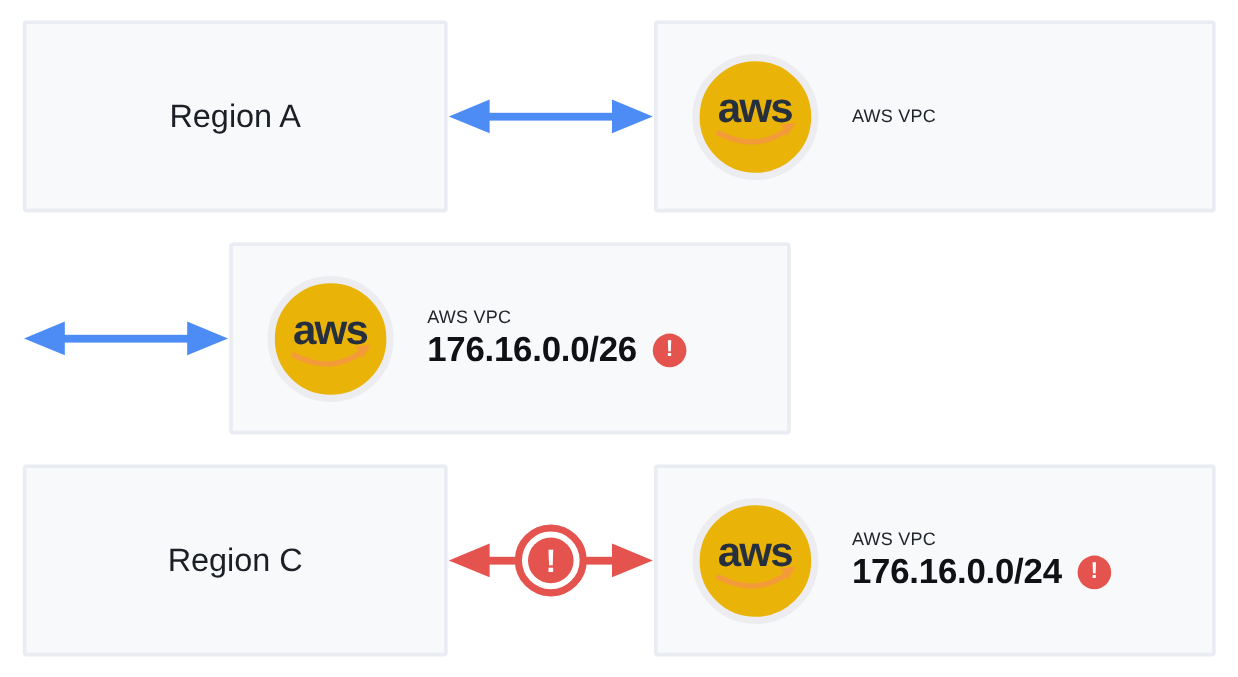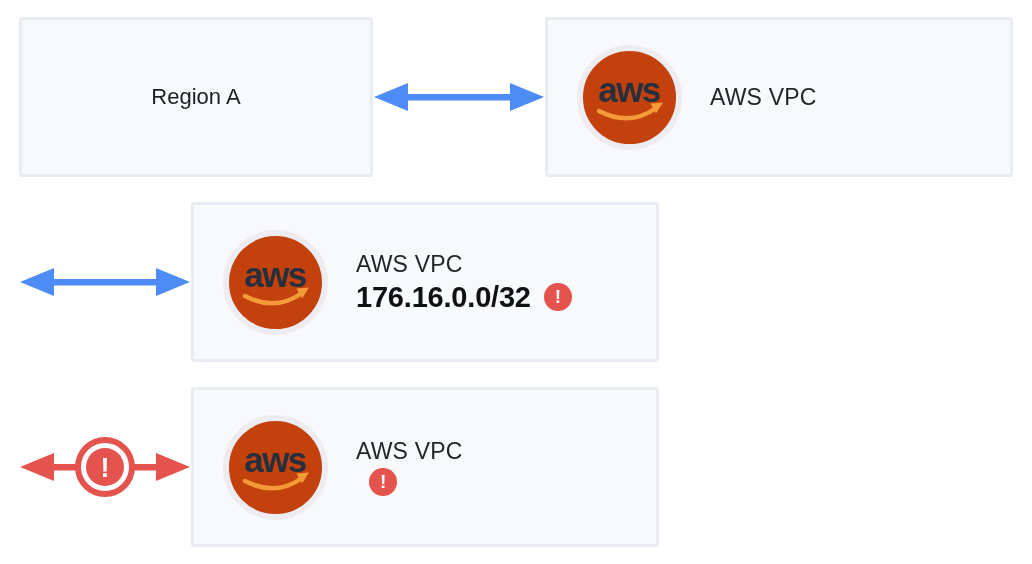--- a/index.html
+++ b/index.html
@@ -9,37 +9,37 @@
     font-family:"Liberation Sans", sans-serif;
   }
   .canvas { position:relative; width:1032px; height:564px; padding:17px 19px; background:#fff; }
   .row { display:flex; align-items:stretch; height:160px; margin-bottom:25px; }
   .row:last-child { margin-bottom:0; }
 
   .region-box {
     width:354px; flex:0 0 354px;
     background:var(--box-fill); border:3px solid var(--box-border); border-radius:3px;
     display:flex; align-items:center; justify-content:center;
-    font-size:22px; color:#1c1f26;
+    font-size:27px; color:#1c1f26;
   }
   .connector { width:172px; flex:0 0 172px; display:flex; align-items:center; justify-content:center; }
   .connector svg { display:block; }
 
   .vpc-box {
     width:468px; flex:0 0 468px;
     background:var(--box-fill); border:3px solid var(--box-border); border-radius:3px;
     display:flex; align-items:center; padding-left:29px;
   }
   .aws-circle {
     width:105px; height:105px; flex:0 0 auto;
-    background:#c2410c; border:6px solid var(--ring); border-radius:50%;
+    background:#eab308; border:6px solid var(--ring); border-radius:50%;
     display:flex; align-items:center; justify-content:center;
   }
   .vpc-text { margin-left:28px; }
-  .vpc-label { font-size:23px; color:#22252c; letter-spacing:.2px; }
+  .vpc-label { font-size:15px; color:#22252c; letter-spacing:.2px; }
   .vpc-cidr {
     margin-top:3px; font-size:29px; font-weight:700; color:#0f1115;
     display:flex; align-items:center; letter-spacing:-.2px;
   }
   .badge {
     width:28px; height:28px; margin-left:13px; flex:0 0 auto;
     border-radius:50%; background:var(--red); color:#ffffff;
     font-size:19px; font-weight:700; line-height:1;
     display:inline-flex; align-items:center; justify-content:center;
     padding-bottom:1px;
@@ -95,28 +95,31 @@
       <div class="aws-circle">
         <svg width="93" height="93" viewBox="0 0 93 93">
           <text class="aws-word" x="46" y="51" text-anchor="middle">aws</text>
           <path class="smile" d="M16 60 Q 46.5 76 73 57"></path>
           <polygon class="smile-tip" points="80,51.5 67.5,52.5 73,62.5"></polygon>
         </svg>
       </div>
       <div class="vpc-text">
         <div class="vpc-label">AWS VPC</div>
         <div class="vpc-cidr">
-          <span>176.16.0.0/32</span>
+          <span>176.16.0.0/26</span>
           <span class="badge">!</span>
         </div>
       </div>
     </div>
   </div>
 
   <div class="row">
+    <div class="region-box">
+      <span>Region C</span>
+    </div>
     <div class="connector">
       <svg width="172" height="160" viewBox="0 0 172 160">
         <rect class="fill-red" x="28" y="77" width="116" height="6.5"></rect>
         <polygon class="fill-red" points="1,80 35,66 35,94"></polygon>
         <polygon class="fill-red" points="171,80 137,66 137,94"></polygon>
         <circle class="emblem-outer" cx="86" cy="80" r="27"></circle>
         <circle class="fill-red" cx="86" cy="80" r="19"></circle>
         <text class="warn-glyph" x="86" y="89.5" text-anchor="middle">!</text>
       </svg>
     </div>
@@ -124,19 +127,20 @@
       <div class="aws-circle">
         <svg width="93" height="93" viewBox="0 0 93 93">
           <text class="aws-word" x="46" y="51" text-anchor="middle">aws</text>
           <path class="smile" d="M16 60 Q 46.5 76 73 57"></path>
           <polygon class="smile-tip" points="80,51.5 67.5,52.5 73,62.5"></polygon>
         </svg>
       </div>
       <div class="vpc-text">
         <div class="vpc-label">AWS VPC</div>
         <div class="vpc-cidr">
+          <span>176.16.0.0/24</span>
           <span class="badge">!</span>
         </div>
       </div>
     </div>
   </div>
 
 </div>
 
 </body></html>

